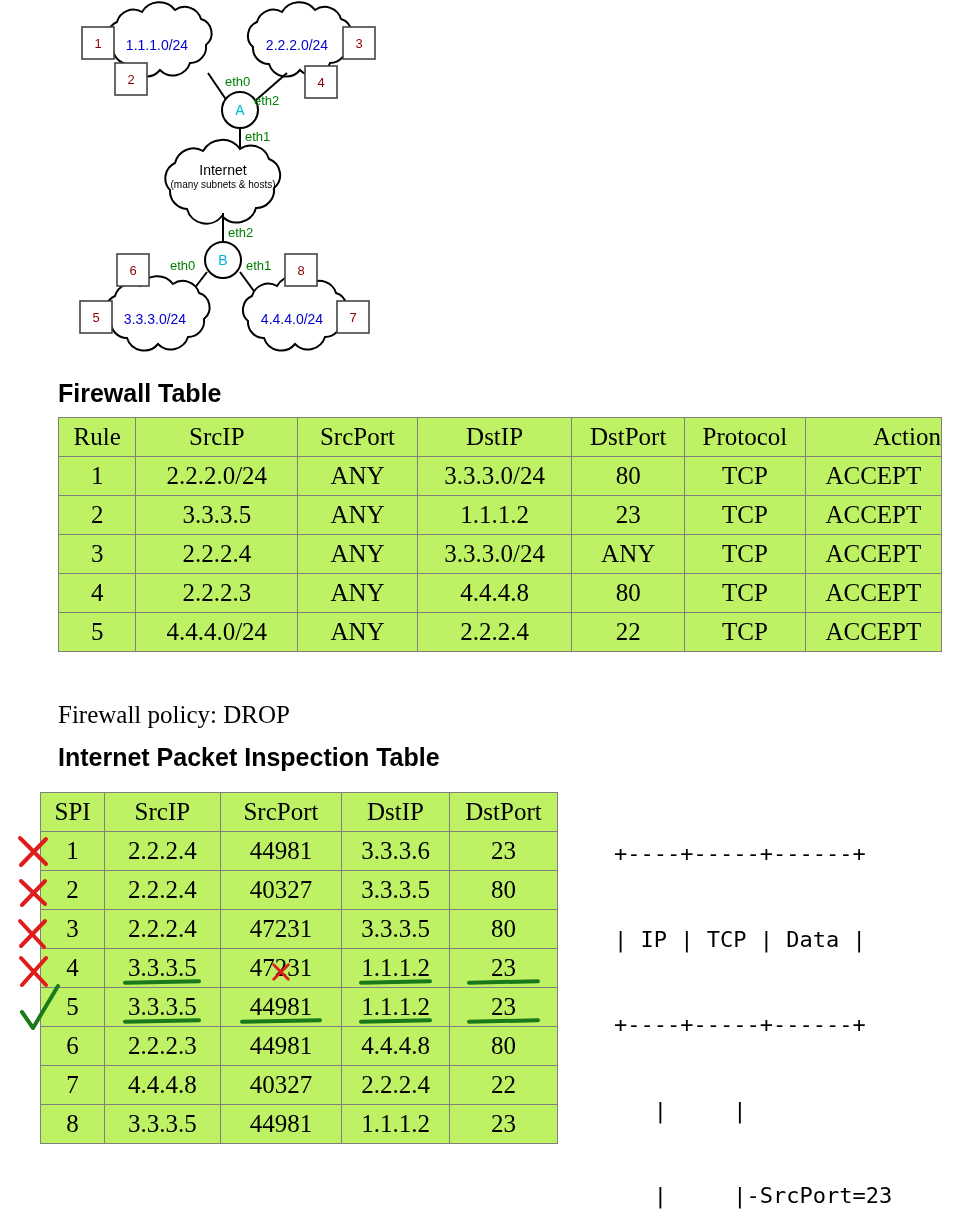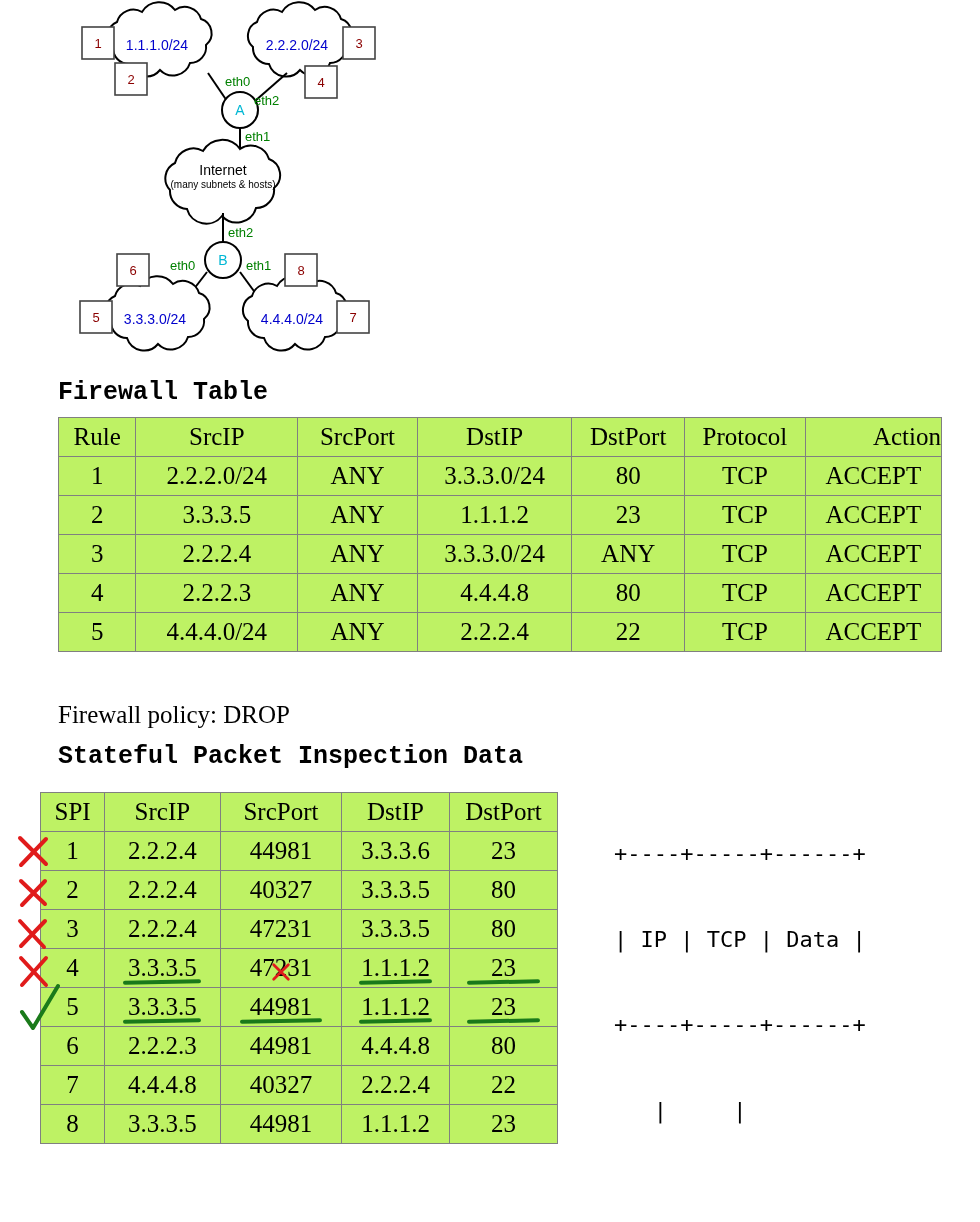--- a/index.html
+++ b/index.html
@@ -17,21 +17,21 @@
   }
   #network-diagram {
     position: absolute;
     left: 55px;
     top: 0px;
     width: 340px;
     height: 368px;
   }
   .section-heading {
     position: absolute;
-    font-family: Liberation Mono, monospace;
+    font-family: Liberation Sans, sans-serif;
     font-weight: bold;
     font-size: 25px;
     line-height: 28px;
     color: #000;
     white-space: nowrap;
   }
   #fw-heading { left: 58px; top: 379px; }
   #spi-heading { left: 58px; top: 743px; }
 
   #default-policy {
@@ -303,21 +303,21 @@
       <td>2.2.2.4</td>
       <td>22</td>
       <td>TCP</td>
       <td>ACCEPT</td>
     </tr>
   </tbody>
 </table>
 
 <div id="default-policy">Firewall policy: DROP</div>
 
-<div class="section-heading" id="spi-heading">Stateful Packet Inspection Data</div>
+<div class="section-heading" id="spi-heading">Internet Packet Inspection Table</div>
 
 <table class="grid" id="spi-table">
   <thead>
     <tr>
       <th class="s-spi">SPI</th>
       <th class="s-srcip">SrcIP</th>
       <th class="s-srcport">SrcPort</th>
       <th class="s-dstip">DstIP</th>
       <th class="s-dstport">DstPort</th>
     </tr>
@@ -400,17 +400,18 @@
   <svg class="mark" style="top:152px; left:8px; width:48px; height:52px;" viewBox="0 0 48 52">
     <path d="M6,30 L17,46 L42,4" stroke="#1a7a1a" stroke-width="4" stroke-linecap="round" stroke-linejoin="round" fill="none"></path>
   </svg>
 </div>
 
 <div id="packet-diagram">
   <span class="pline">+----+-----+------+</span>
   <span class="pline">| IP | TCP | Data |</span>
   <span class="pline">+----+-----+------+</span>
   <span class="pline">   |     |</span>
+  <span class="pline">   |     |-SrcPort=23</span>
   
   
   
   
 </div>
 
 </body></html>

